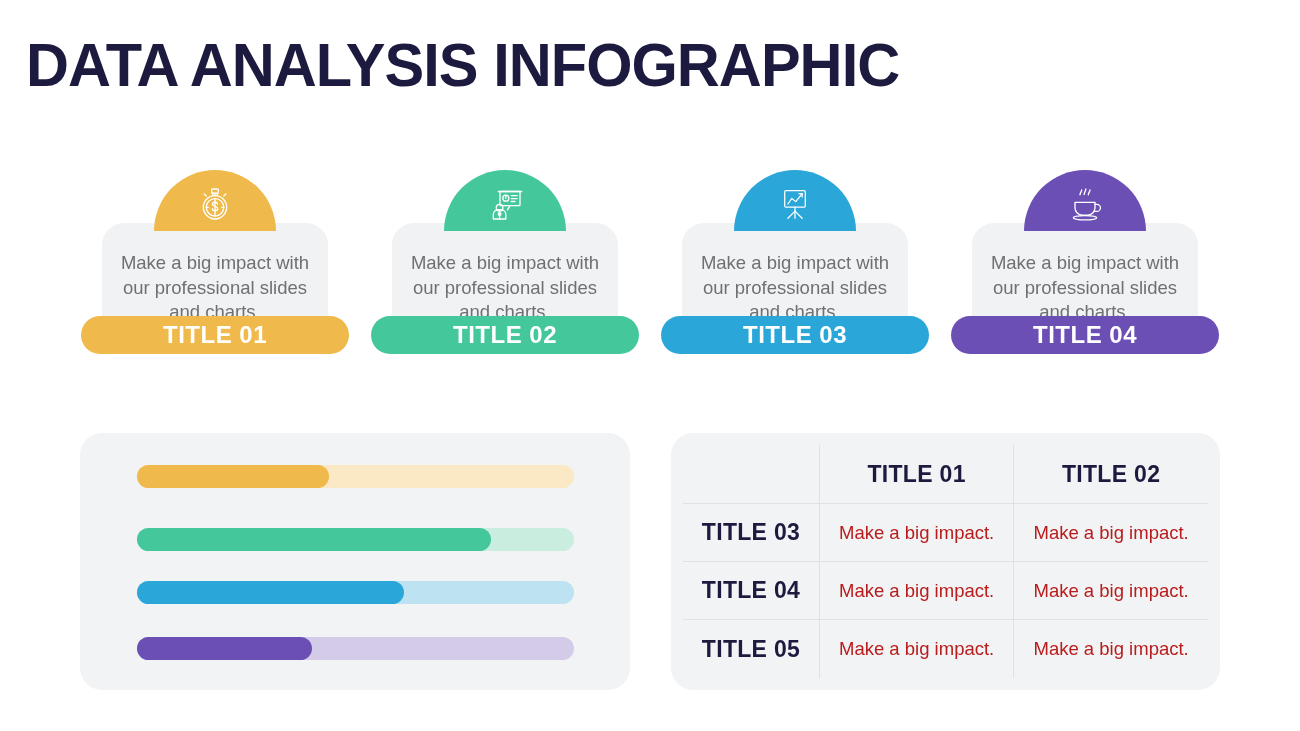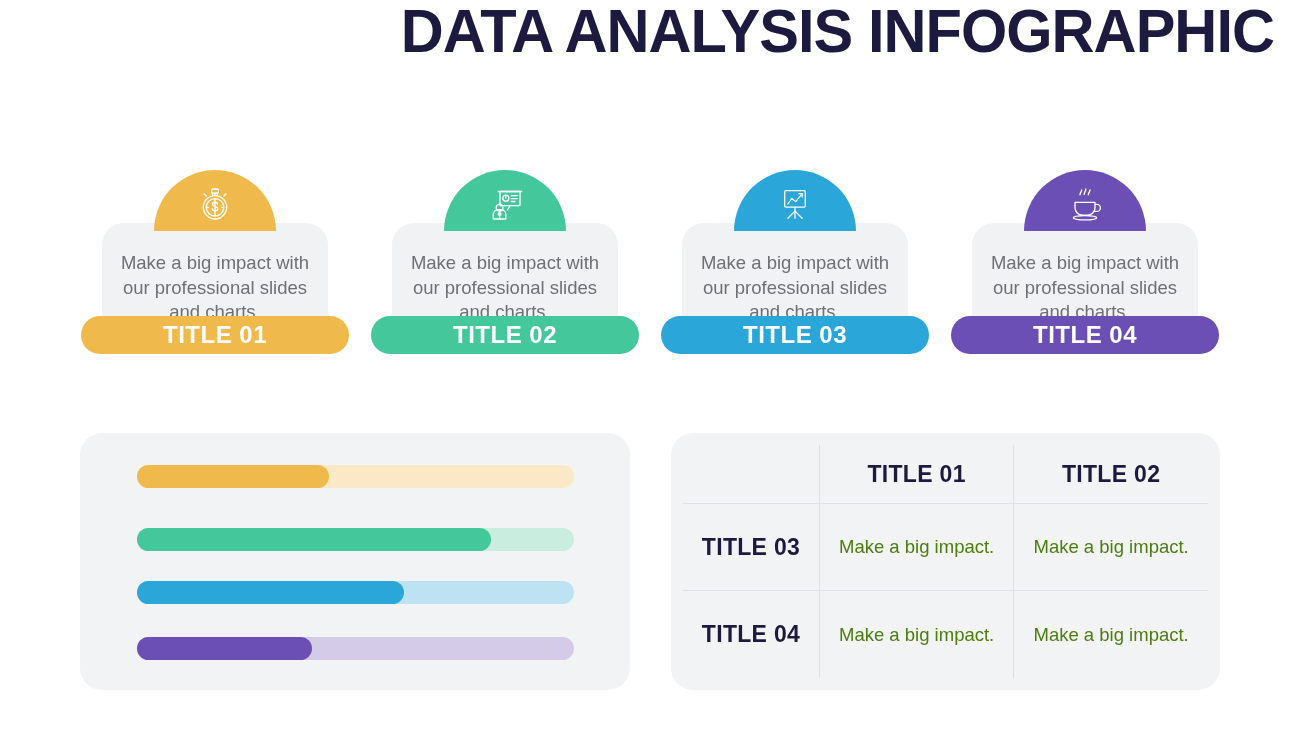--- a/index.html
+++ b/index.html
@@ -11,21 +11,22 @@
   body {
     width: 1300px;
     height: 731px;
     font-family: "Liberation Sans", "DejaVu Sans", sans-serif;
     overflow: hidden;
     position: relative;
   }
 
   
   #header {
-    text-align: right;
+    text-align: left;
+    padding-top: 34px;
   }
   #main-title {
     font-family: "Liberation Sans Narrow", "Liberation Sans", sans-serif;
     font-size: 62px;
     line-height: 62px;
     font-weight: bold;
     letter-spacing: -1px;
     color: #1c1b3f;
     transform: scaleX(0.96);
     margin: 0;
@@ -179,21 +180,21 @@
     letter-spacing: 0.3px;
   }
   .row-title {
     font-size: 23px;
     font-weight: bold;
     color: #1c1b3f;
     letter-spacing: 0.3px;
   }
   .cell-text {
     font-size: 18.5px;
-    color: #4d7c0f;
+    color: #b91c1c;
   }
   .vline-l { border-left: 1px solid #dfe1e4; }
   .hline-t { border-top: 1px solid #dfe1e4; }
 </style>
 </head>
 <body>
 
 <div id="header">
   <div id="main-title">DATA ANALYSIS INFOGRAPHIC</div>
 </div>
@@ -331,15 +332,20 @@
       <tr>
         <td class="col-label row-title hline-t">TITLE 03</td>
         <td class="vline-l hline-t cell-text">Make a big impact.</td>
         <td class="vline-l hline-t cell-text">Make a big impact.</td>
       </tr>
       <tr>
         <td class="col-label row-title hline-t">TITLE 04</td>
         <td class="vline-l hline-t cell-text">Make a big impact.</td>
         <td class="vline-l hline-t cell-text">Make a big impact.</td>
       </tr>
+      <tr>
+        <td class="col-label row-title hline-t">TITLE 05</td>
+        <td class="vline-l hline-t cell-text">Make a big impact.</td>
+        <td class="vline-l hline-t cell-text">Make a big impact.</td>
+      </tr>
     </tbody>
   </table>
 </div>
 
 </body></html>

